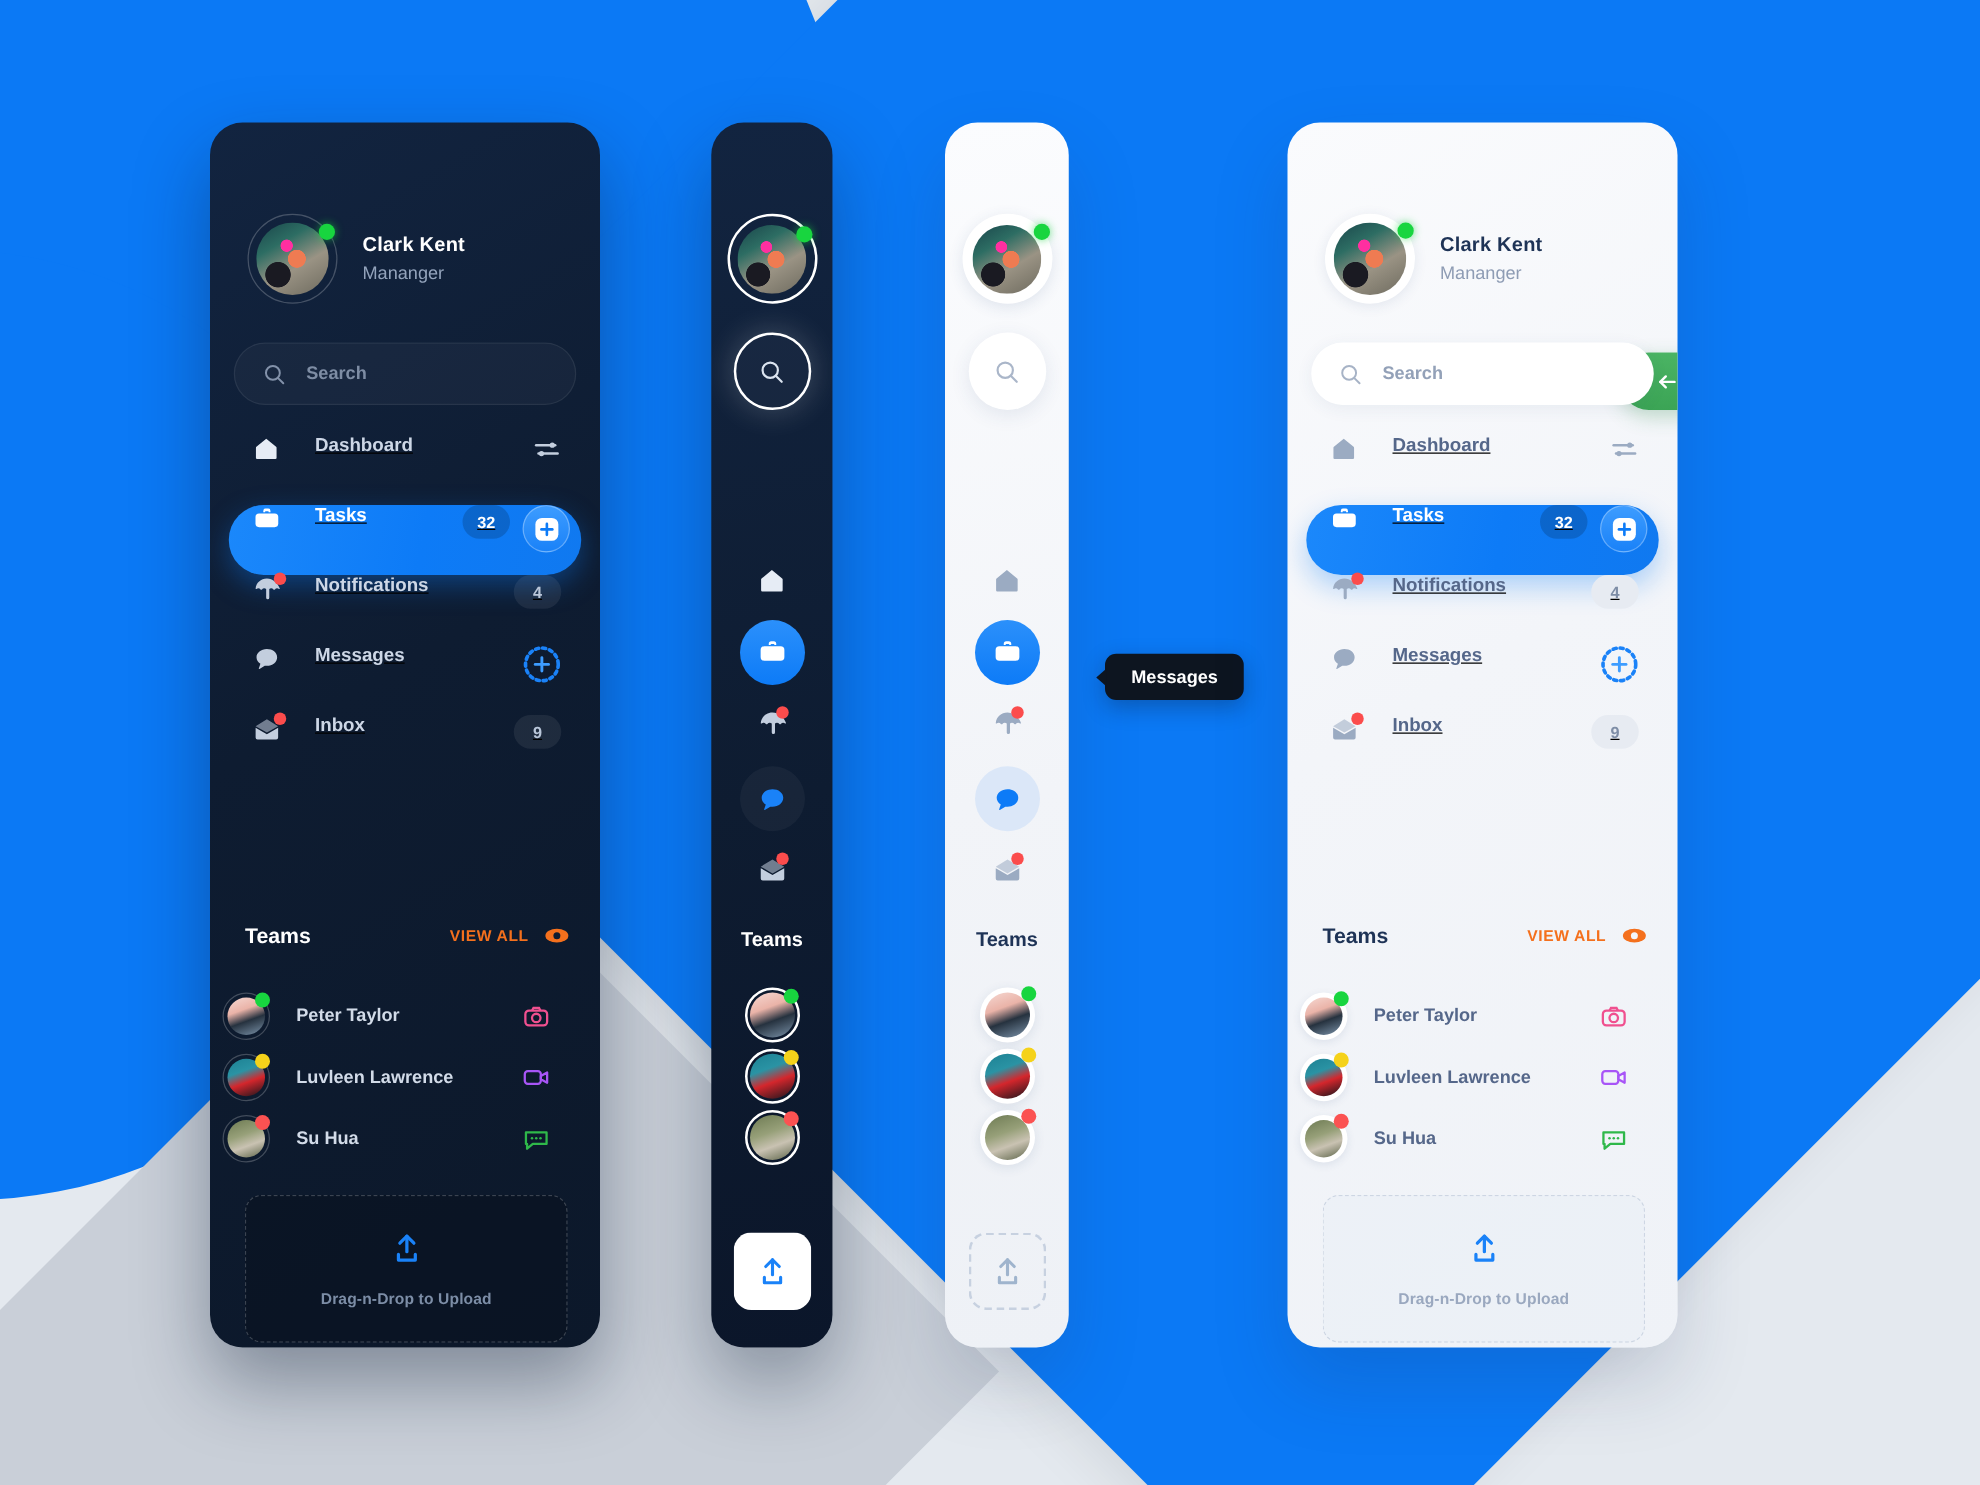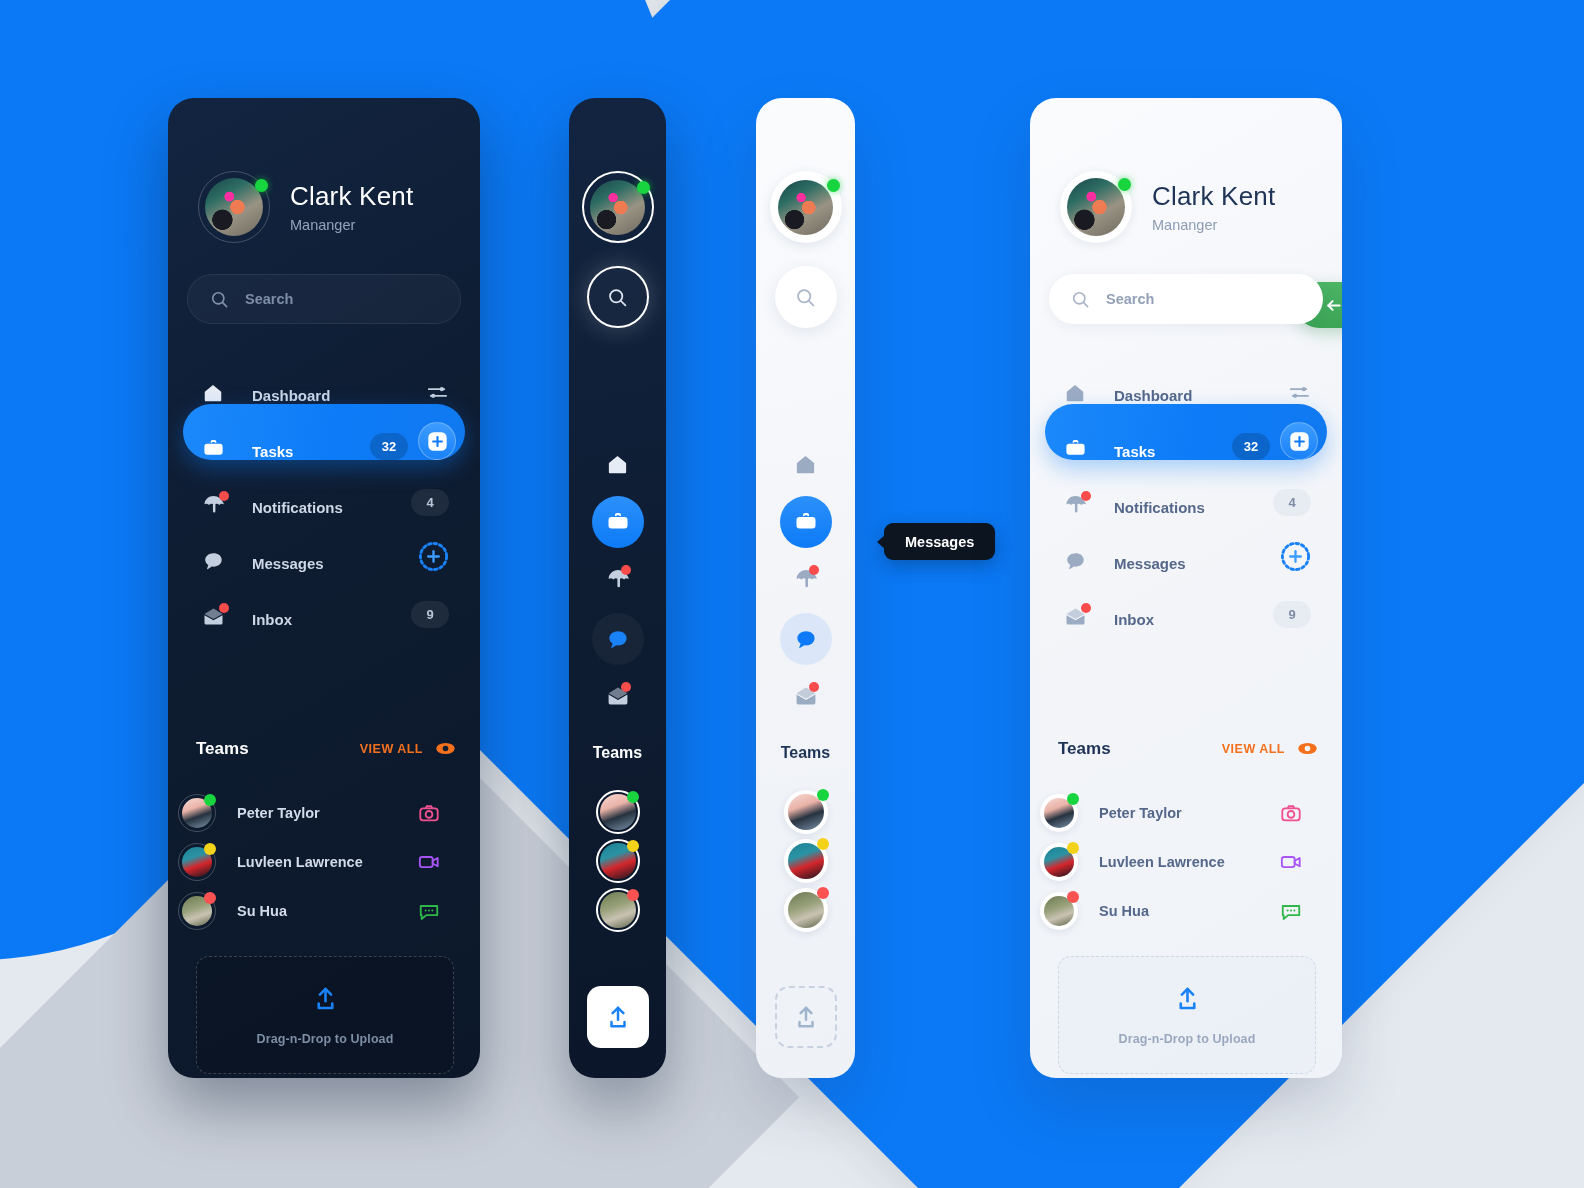--- a/index.html
+++ b/index.html
@@ -98,21 +98,21 @@
       radial-gradient(circle at 30% 72%, #1a1a22 0 17%, transparent 18%),
       linear-gradient(150deg, #19444a 0%, #2d6d63 30%, #9a9384 60%, #6d6a5e 100%);
     background-size: cover;
   }
   .status-dot {
     position: absolute; width: 13px; height: 13px; border-radius: 50%;
     background: #18d53f; right: 1px; top: 7px;
     box-shadow: 0 0 7px rgba(24,213,63,0.65);
   }
   .profile-text { margin-left: 20px; }
-  .p-name { font-size: 26px; font-weight: 400; letter-spacing: .2px; }
+  .p-name { font-size: 16px; font-weight: 700; letter-spacing: .2px; }
   .p-role { font-size: 14.5px; font-weight: 500; margin-top: 5px; }
   .dark .p-name { color: #ffffff; }
   .dark .p-role { color: #93a3bb; }
   .light .p-name { color: #1e3356; }
   .light .p-role { color: #8e9cb4; }
 
   .back-btn {
     position: absolute; top: 184px; width: 74px; height: 46px;
     background: linear-gradient(180deg, #4bb464 0%, #3ba455 100%);
     border-radius: 26px;
@@ -136,22 +136,22 @@
     box-shadow: 0 3px 14px rgba(40,70,120,0.07);
   }
   .search .mag { margin-left: 22px; flex: none; }
   .search-ph { margin-left: 16px; font-size: 14.5px; font-weight: 600; }
   .dark .search-ph { color: #7e8da4; }
   .light .search-ph { color: #93a1b8; }
 
   
   .nav { position: absolute; left: 15px; top: 250px; width: 282px; }
   .nav-item {
-    height: 56px; display: flex; align-items: flex-end;
-    border-radius: 28px; cursor: pointer; position: relative;
+    height: 56px; display: flex; align-items: flex-start;
+    border-radius: 28px; cursor: pointer; position: relative; text-decoration: underline;
   }
   .nav-item.active {
     background: linear-gradient(100deg, #1b88fb 0%, #0d7bf7 55%, #1079f0 100%);
   }
   .dark .nav-item.active { box-shadow: 0 8px 22px rgba(13,123,247,0.38); }
   .light .nav-item.active { box-shadow: 0 9px 22px rgba(13,123,247,0.33); }
   .nav-ico {
     width: 30px; margin-left: 15px; flex: none;
     display: flex; align-items: center; justify-content: center; position: relative;
   }

